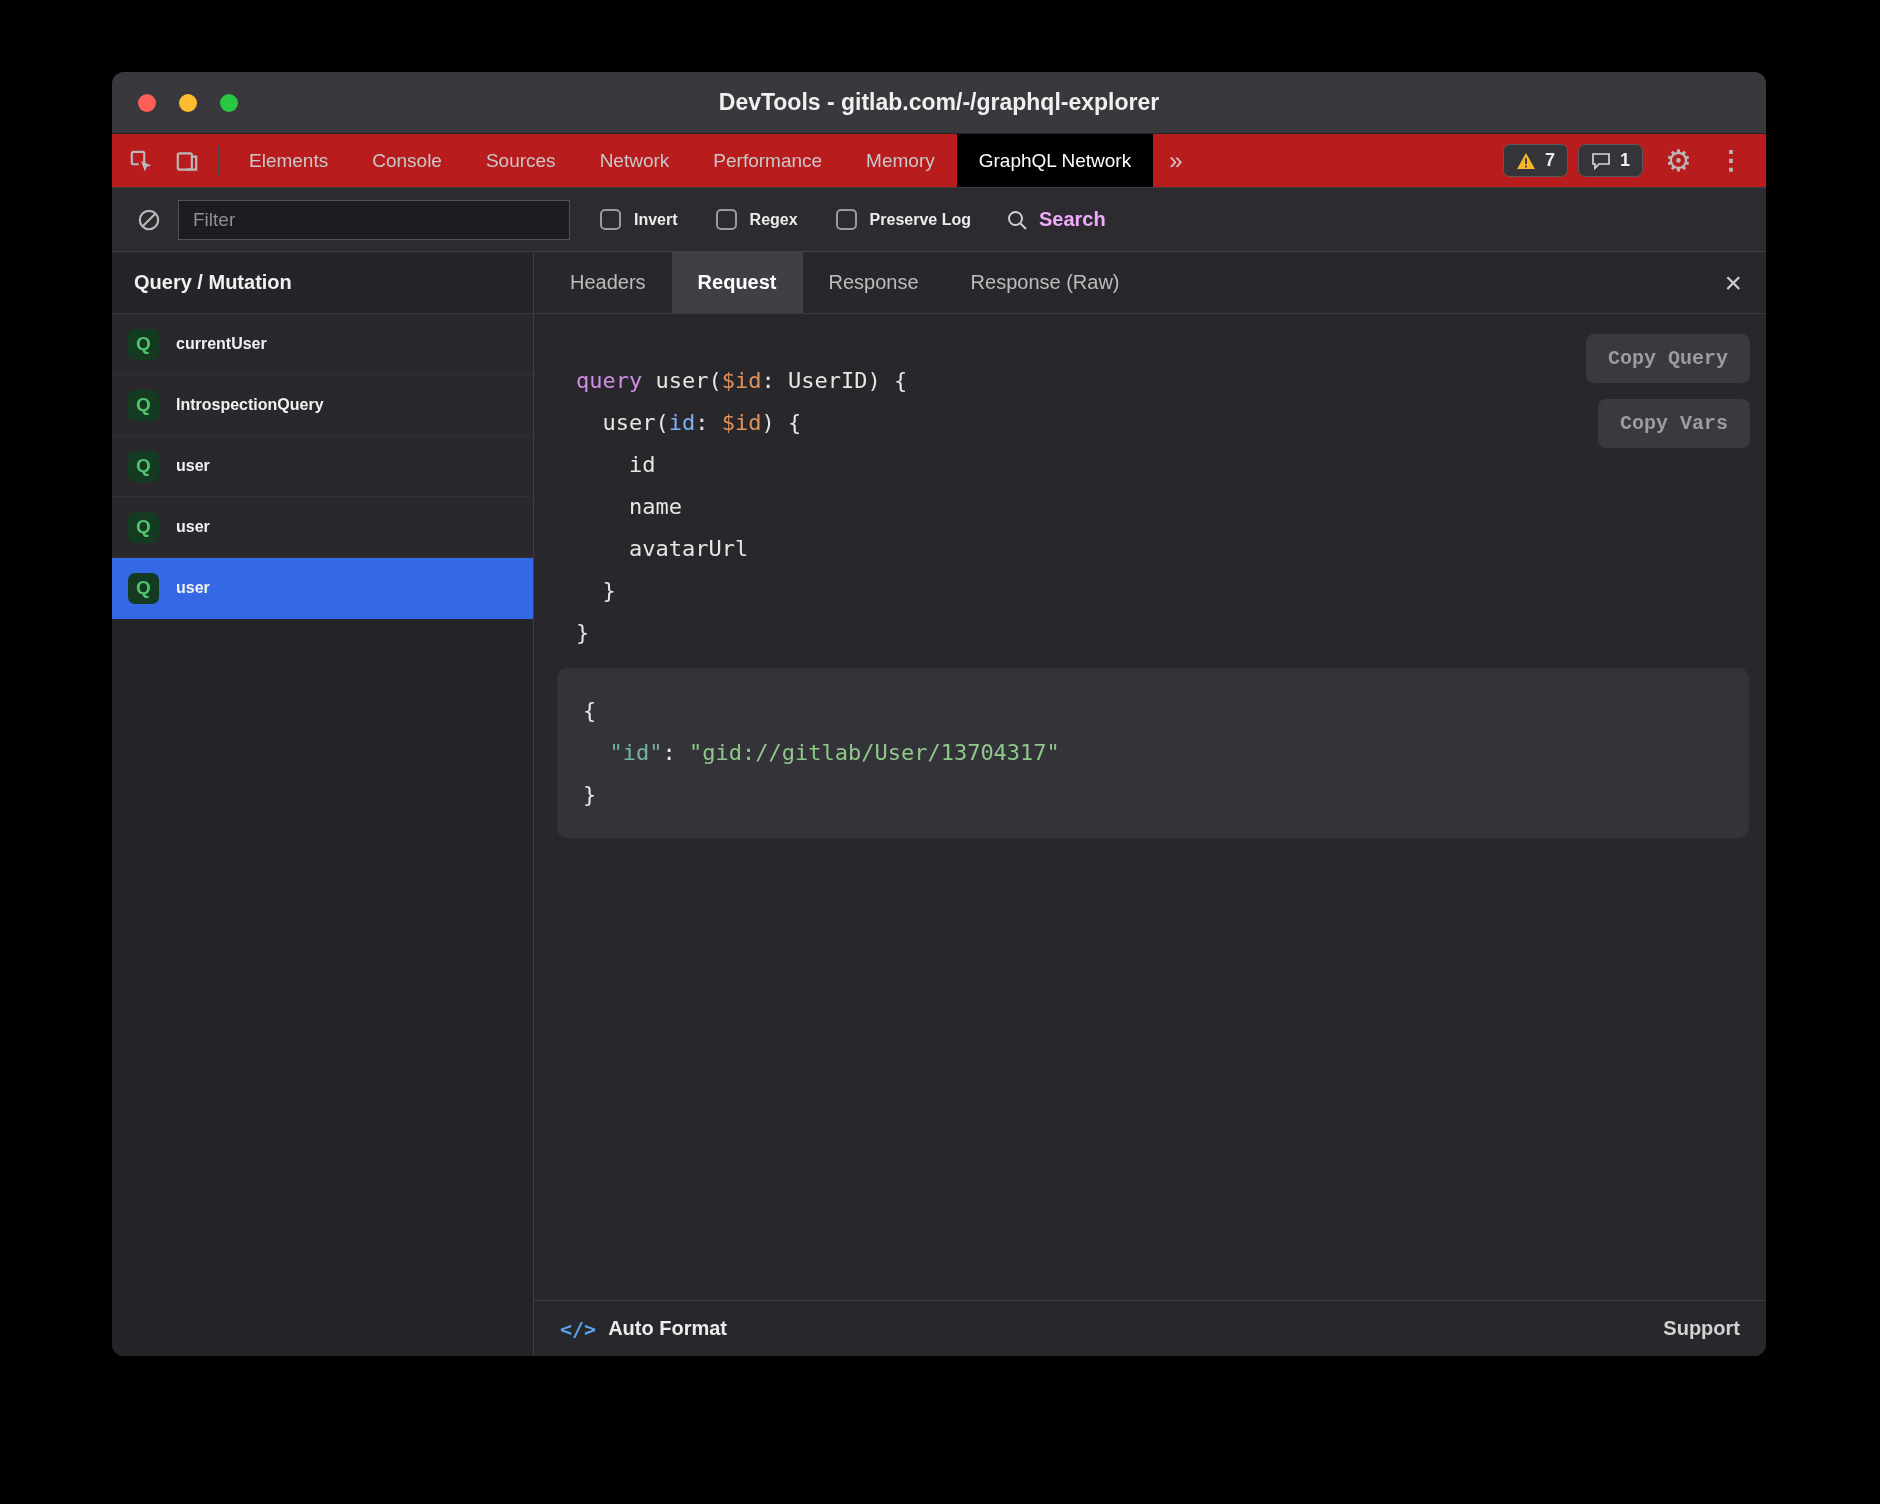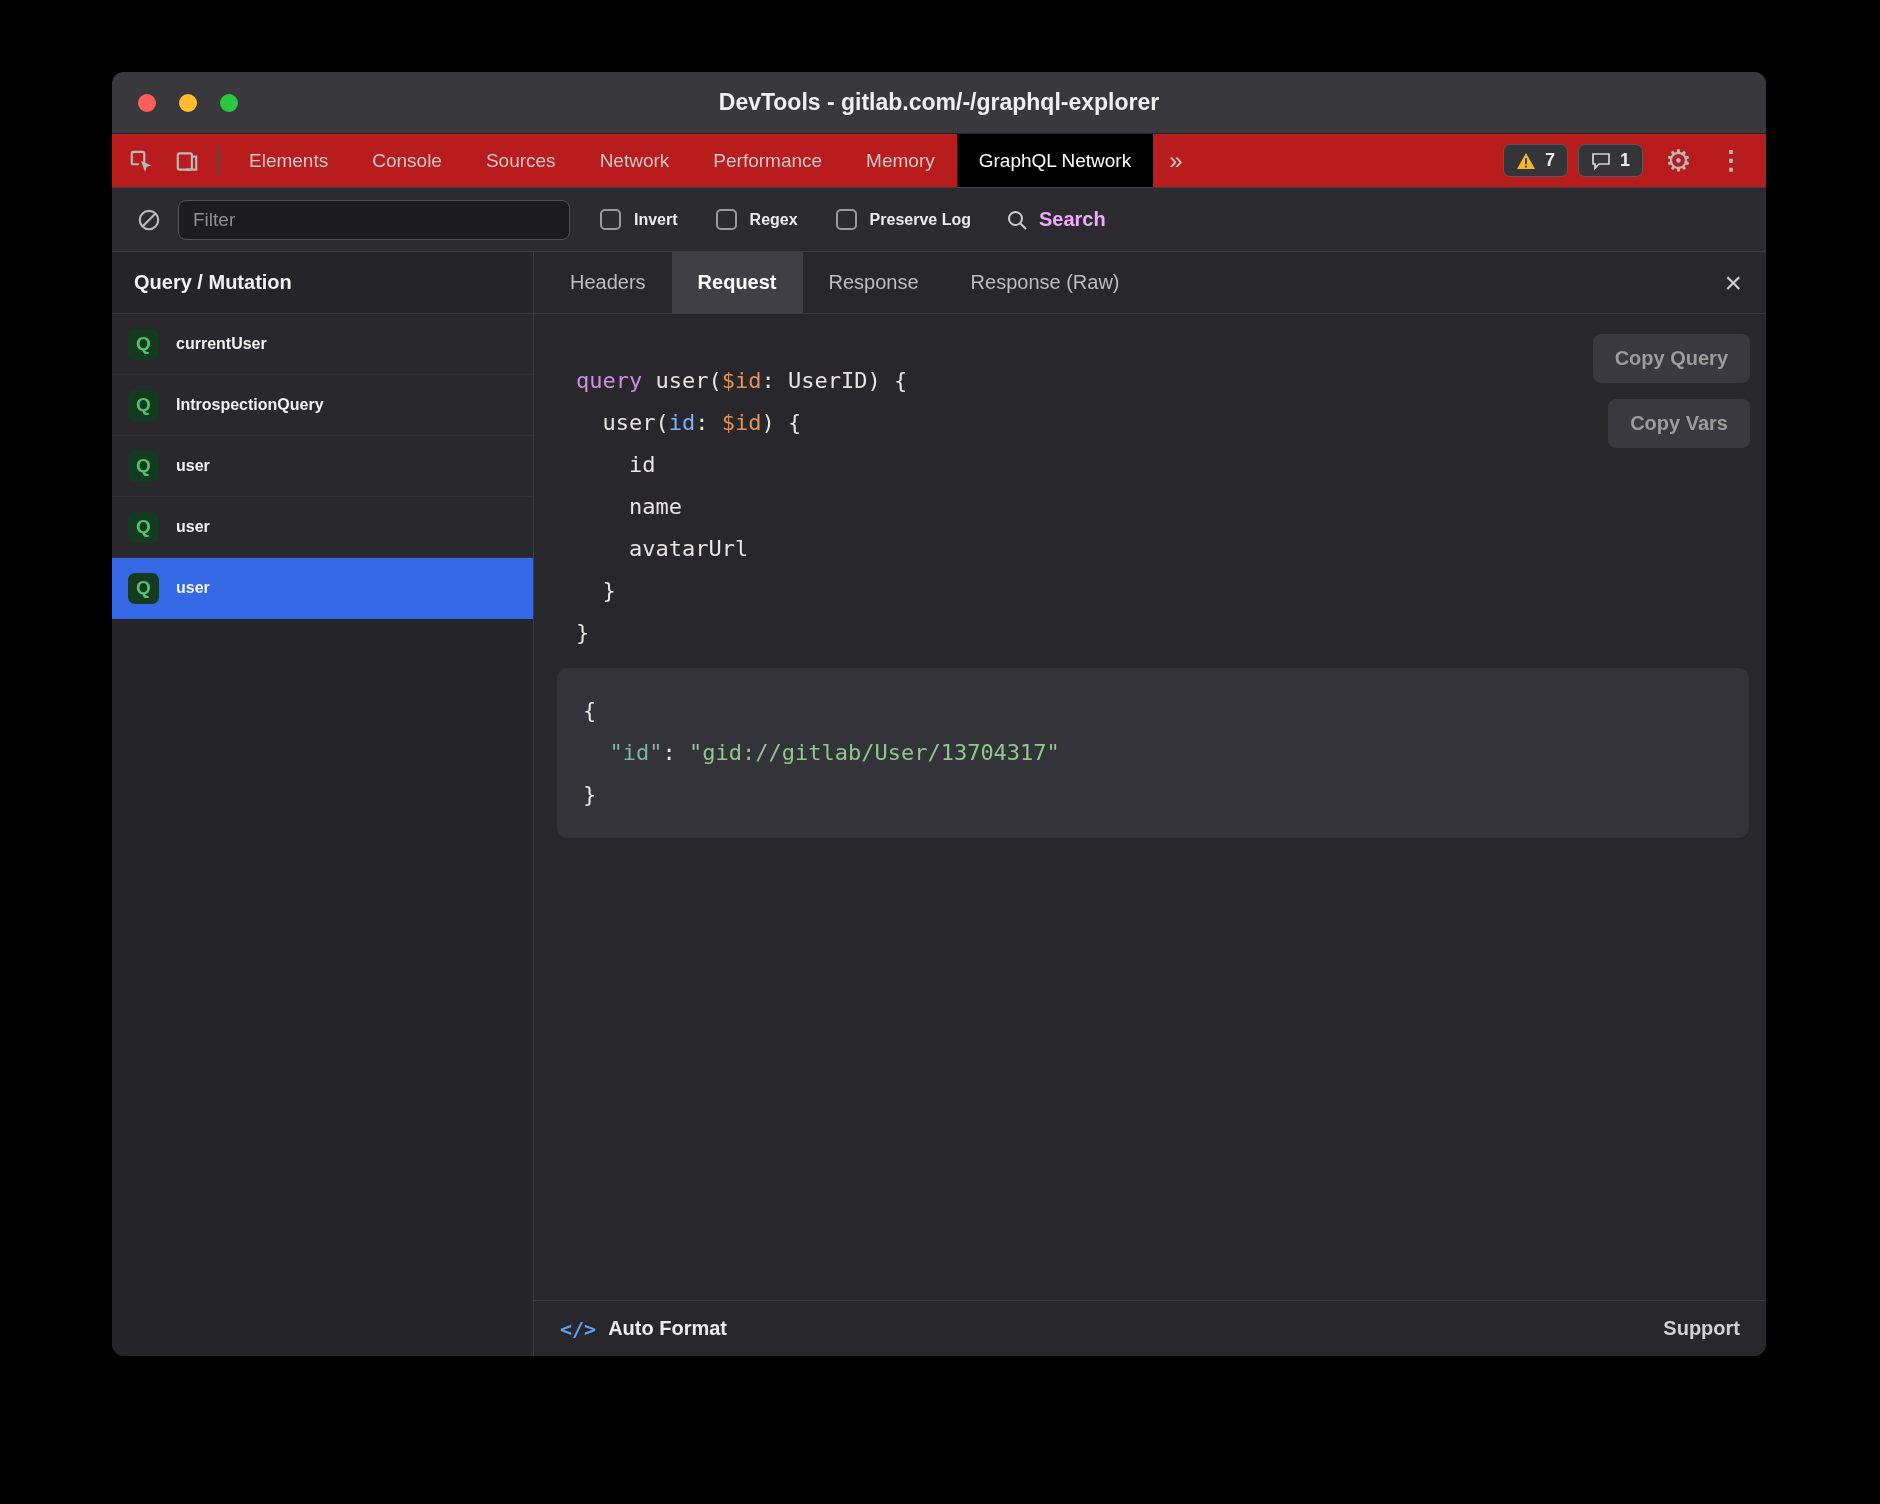--- a/index.html
+++ b/index.html
@@ -45,21 +45,21 @@
   }
   .gear { font-size:30px; padding:0 12px; }
   .dots { font-size:26px; font-weight:700; padding:0 14px; margin-right:8px; }
 
   
   .filterrow {
     height:64px; flex:0 0 64px; background:#2c2b2f; border-bottom:1px solid #3e3d41;
     display:flex; align-items:center; padding:0 14px;
   }
   .filter-input {
-    width:392px; height:40px; background:#1d1c20; border:1px solid #525155; border-radius:8px;
+    width:392px; height:40px; background:#1d1c20; border:1px solid #525155; border-radius:0;
     color:#e8e8e8; font-size:19px; padding:8px 14px; margin-left:6px; outline:none;
     font-family:"Liberation Sans", sans-serif;
   }
   .filter-input::placeholder { color:#8f8f8f; }
   .checkboxes { display:flex; align-items:center; gap:38px; margin-left:30px; }
   .cb { display:flex; align-items:center; gap:13px; cursor:default; }
   .cb-box { width:21px; height:21px; border:2px solid #9a9a9a; border-radius:5px; background:transparent; }
   .cb-label { color:#ececec; font-size:16px; font-weight:700; }
   .search { display:flex; align-items:center; gap:10px; margin-left:34px; color:#f0abfc; font-size:20px; font-weight:700; }
 
@@ -84,21 +84,21 @@
   .detail-tabs { height:62px; flex:0 0 62px; display:flex; align-items:stretch; border-bottom:1px solid #3a393d; padding-left:10px; }
   .dtabs { display:flex; align-items:stretch; }
   .dtab { display:flex; align-items:center; padding:0 26px; font-size:20px; color:#bdbdbd; white-space:nowrap; }
   .dtab.active { background:#403f45; color:#fff; font-weight:700; }
   .close { margin-left:auto; align-self:center; font-size:30px; color:#cfcfcf; padding:0 24px; line-height:1; }
 
   .detail-content { flex:1; position:relative; min-height:0; overflow:hidden; }
   .copy-col { position:absolute; top:20px; right:16px; display:flex; flex-direction:column; align-items:flex-end; gap:16px; z-index:2; }
   .copy-btn {
     background:#3a393f; border:none; border-radius:8px; color:#9c9c9c; font-size:20px; font-weight:700;
-    padding:13px 22px; font-family:Liberation Sans, sans-serif; cursor:default;
+    padding:13px 22px; font-family:Liberation Mono, monospace; cursor:default;
   }
   .code { font-family:"DejaVu Sans Mono", monospace; font-size:22px; line-height:42px; color:#e8e6e3; }
   .code-line { white-space:pre; }
   .query-code { margin:46px 0 0 42px; }
   .vars-box { margin:14px 17px 0 23px; background:#343339; border-radius:10px; padding:22px 26px; }
 
   .tok-kw    { color:#cf8de3; }
   .tok-var   { color:#e0915a; }
   .tok-attr  { color:#7fb1f5; }
   .tok-plain { color:#e8e6e3; }

